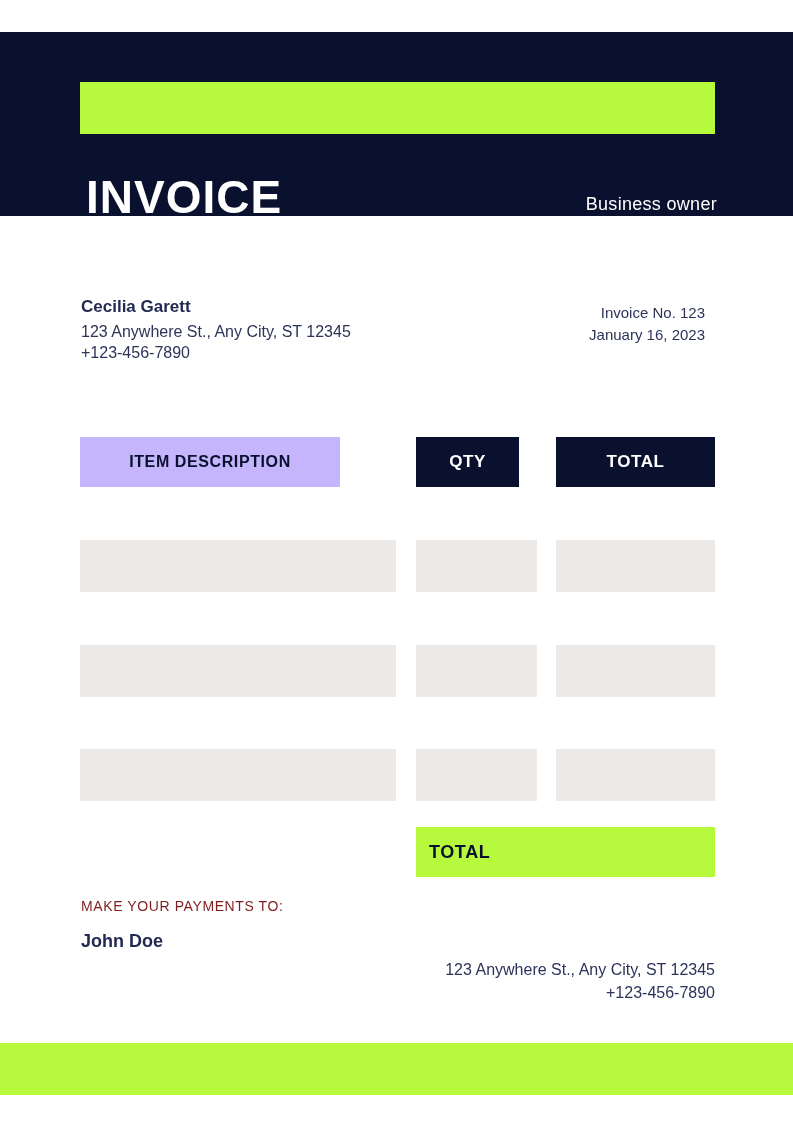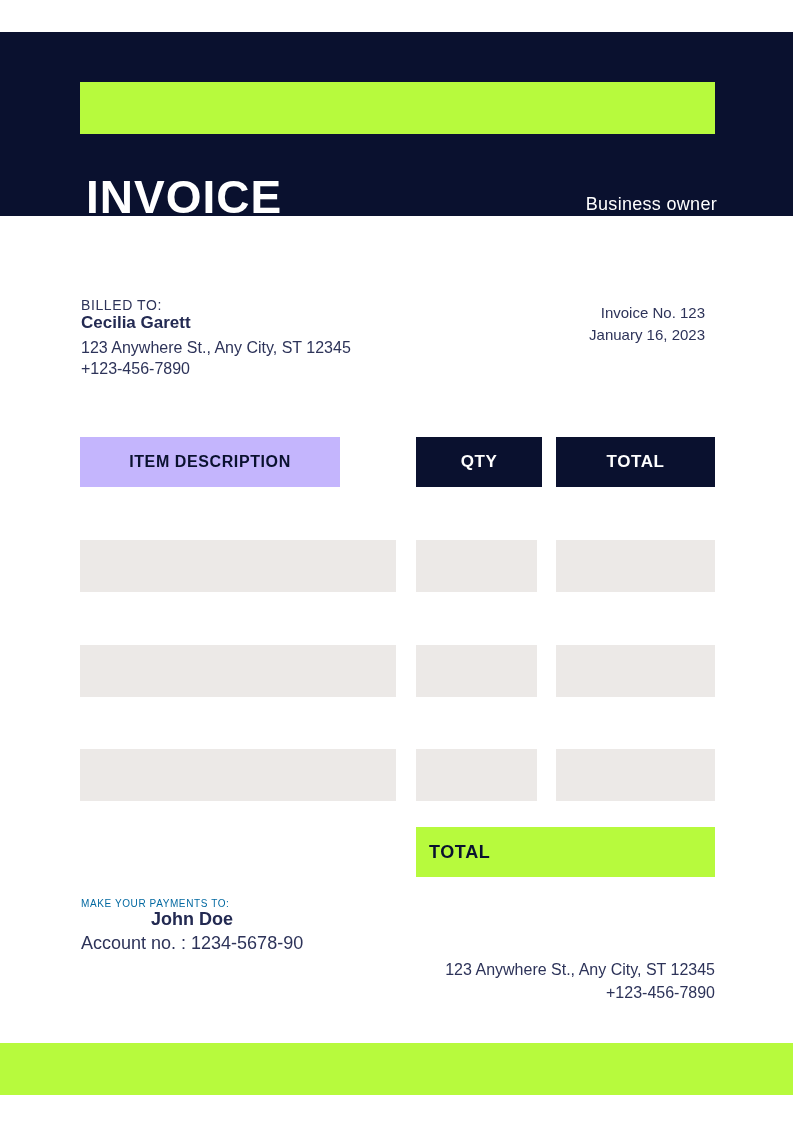--- a/index.html
+++ b/index.html
@@ -46,21 +46,21 @@
     text-align: right; font-size: 15px; line-height: 22px; color: #2d3359;
   }
 
   
   .thead-cell {
     position: absolute; top: 437px; height: 50px;
     display: flex; align-items: center; justify-content: center;
     font-weight: bold; letter-spacing: 0.6px;
   }
   .th-desc  { left: 80px;  width: 260px; background: #c4b5fd; color: #0a112f; font-size: 16px; }
-  .th-qty   { left: 416px; width: 126px; background: #0a112f; color: #ffffff; font-size: 17px; }
+  .th-qty   { left: 416px; width: 103px; background: #0a112f; color: #ffffff; font-size: 17px; }
   .th-total { left: 556px; width: 159px; background: #0a112f; color: #ffffff; font-size: 17px; }
 
   .table-rows { position: absolute; left: 0; top: 0; width: 793px; }
   .trow { position: absolute; left: 0; width: 793px; height: 52px; }
   .tcell { position: absolute; top: 0; height: 52px; background: #ece9e7; }
   .c-desc  { left: 80px;  width: 316px; }
   .c-qty   { left: 416px; width: 121px; }
   .c-total { left: 556px; width: 159px; }
 
   .total-bar {
@@ -68,22 +68,22 @@
     width: 299px; height: 50px; background: #b7fa3d;
     display: flex; align-items: center;
   }
   .total-label {
     margin-left: 13px; font-size: 18px; font-weight: bold;
     color: #0a112f; letter-spacing: 0.6px;
   }
 
   
   .payments { position: absolute; left: 81px; top: 898px; }
-  .payments-label { font-size: 10px; letter-spacing: 0.6px; color: #0369a1; }
-  .payee-name { font-size: 18px; font-weight: bold; color: #232a52; text-align: center; }
+  .payments-label { font-size: 14px; letter-spacing: 0.6px; color: #7f1d1d; }
+  .payee-name { margin-top: 17px; font-size: 18px; font-weight: bold; color: #232a52; }
   .bank-line { margin-top: 4px; font-size: 18px; }
   .account-line { margin-top: 3px; font-size: 18px; }
 
   .footer-contact {
     position: absolute; right: 78px; top: 958px;
     text-align: right; font-size: 16px; line-height: 23px; color: #2d3359;
   }
 
   
   .footer-accent {
@@ -94,21 +94,20 @@
 </head>
 <body>
 
 <div class="top-header">
   <div class="accent-bar"></div>
   <div class="invoice-title">INVOICE</div>
   <div class="business-owner">Business owner</div>
 </div>
 
 <div class="billed-to">
-  <div class="billed-label">BILLED TO:</div>
   <div class="billed-name">Cecilia Garett</div>
   <div class="billed-address">123 Anywhere St., Any City, ST 12345</div>
   <div class="billed-phone">+123-456-7890</div>
 </div>
 
 <div class="invoice-meta">
   <div>Invoice No. 123</div>
   <div>January 16, 2023</div>
 </div>
 
@@ -134,21 +133,20 @@
     </div>
   </div>
 
 <div class="total-bar">
   <span class="total-label">TOTAL</span>
 </div>
 
 <div class="payments">
   <div class="payments-label">MAKE YOUR PAYMENTS TO:</div>
   <div class="payee-name">John Doe</div>
-  <div class="account-line">Account no. : 1234-5678-90</div>
 </div>
 
 <div class="footer-contact">
   <div>123 Anywhere St., Any City, ST 12345</div>
   <div>+123-456-7890</div>
 </div>
 
 <div class="footer-accent"></div>
 
 </body></html>

